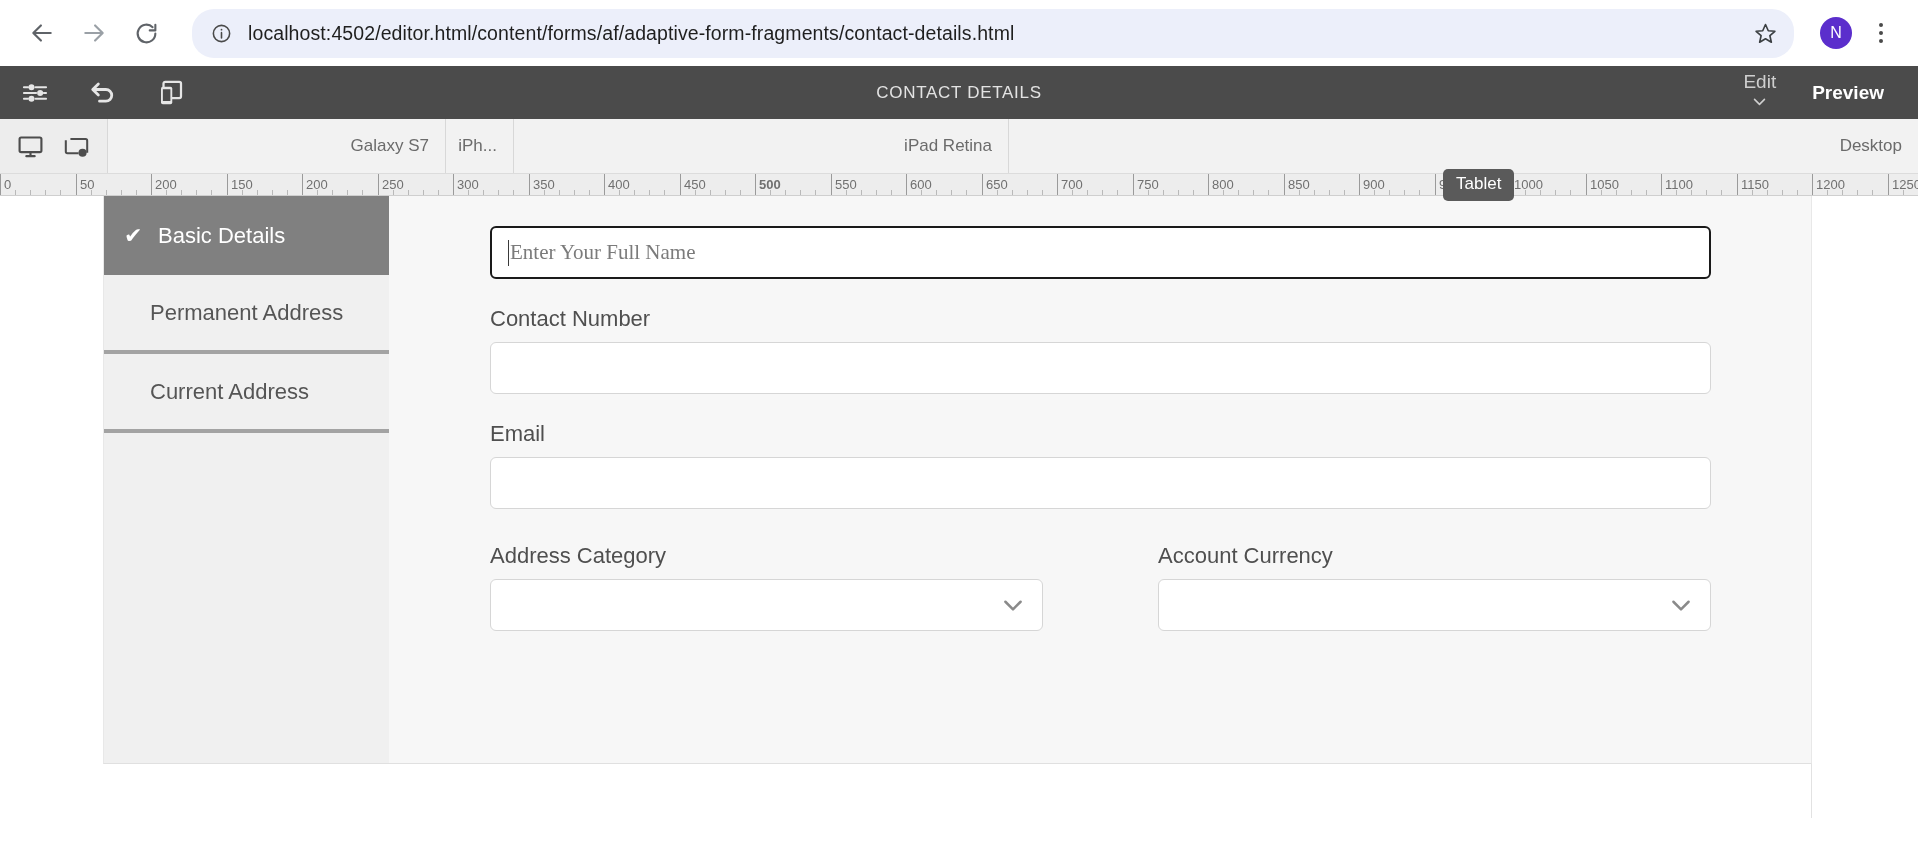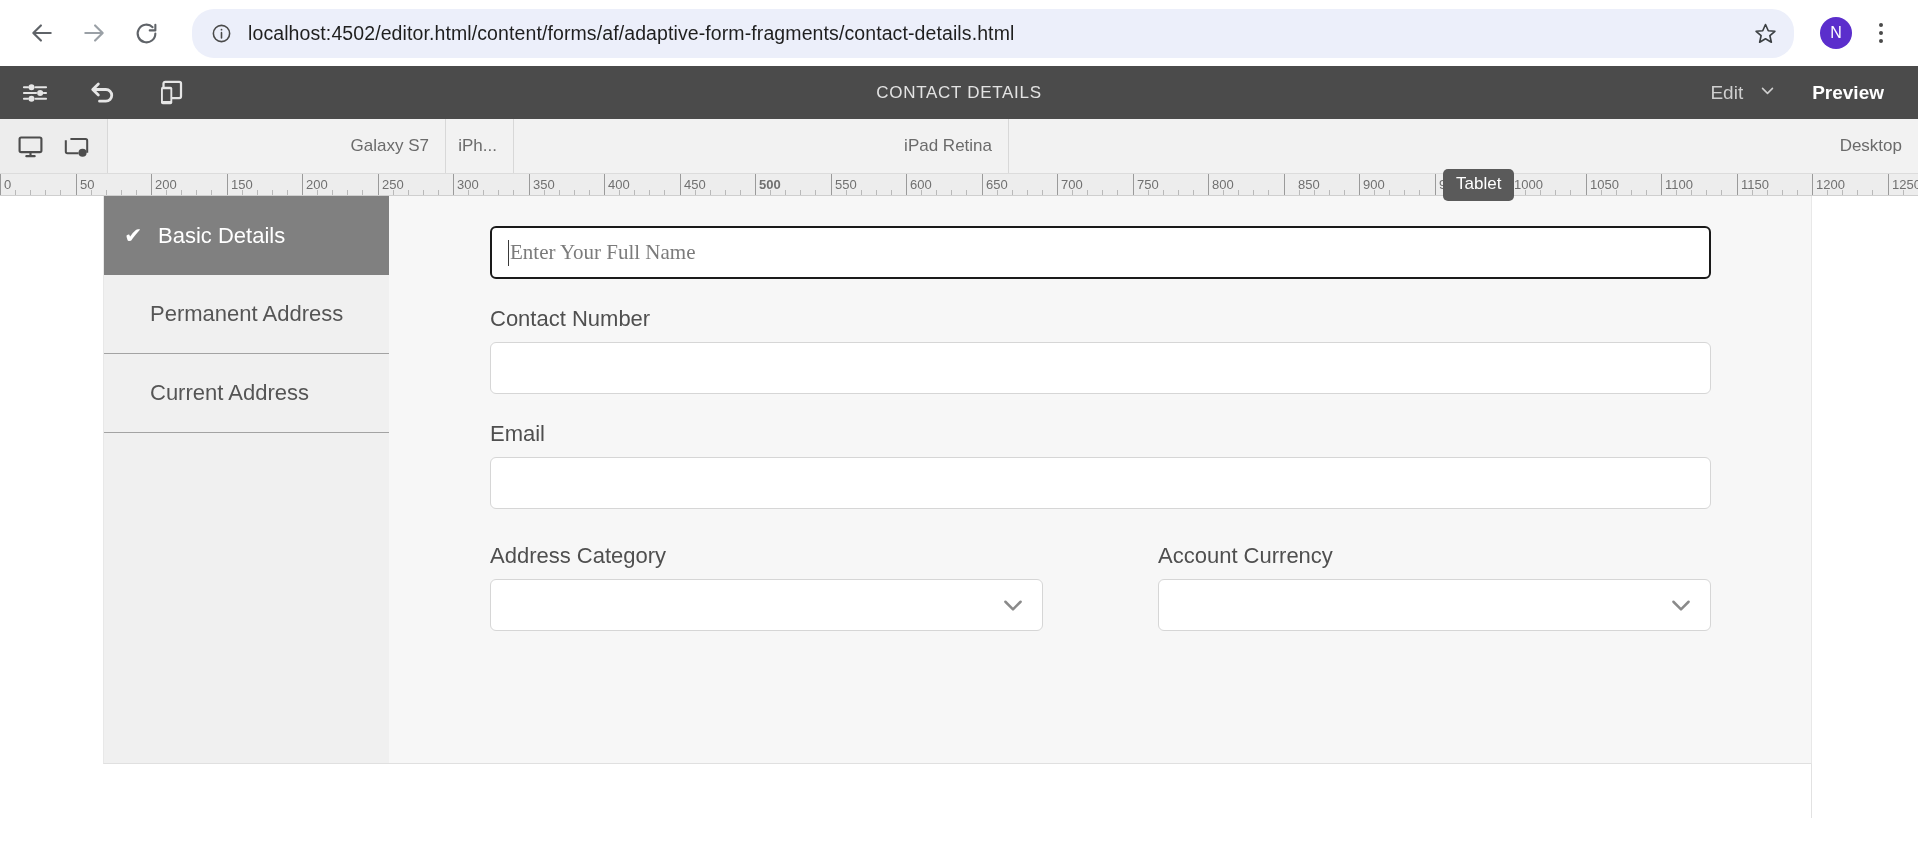--- a/index.html
+++ b/index.html
@@ -109,24 +109,25 @@
   }
   .tb-right {
     margin-left: auto;
     display: flex;
     align-items: center;
     gap: 0;
     padding-right: 18px;
     z-index: 2;
   }
   .edit-menu {
-    display: flex; align-items: center; gap: 16px;
+    display: flex; align-items: center; gap: 0;
     font-size: 19px;
     color: #cfcfcf;
     padding: 8px 14px;
+    flex-direction: column;
   }
   .preview-btn {
     font-size: 19px;
     color: #ffffff;
     font-weight: bold;
     padding: 8px 16px 8px 22px;
   }
 
   
   .device-bar {
@@ -243,21 +244,21 @@
     background: #f0f0f0;
     padding-top: 0;
   }
   .nav-item {
     height: 79px;
     display: flex;
     align-items: center;
     font-size: 22px;
     color: #555555;
     padding-left: 46px;
-    border-bottom: 1px solid #a3a3a3;
+    border-bottom: 4px solid #a3a3a3;
     position: relative;
   }
   .nav-item.active {
     background: #808080;
     color: #ffffff;
     border-bottom: none;
     padding-left: 20px;
   }
   .nav-item .check {
     width: 30px;
@@ -597,21 +598,21 @@
     <div class="rlabel" style="left: 529px;">350</div>
     <div class="rlabel" style="left: 604px;">400</div>
     <div class="rlabel" style="left: 680px;">450</div>
     <div class="rlabel" style="left: 755px; font-weight: bold;">500</div>
     <div class="rlabel" style="left: 831px;">550</div>
     <div class="rlabel" style="left: 906px;">600</div>
     <div class="rlabel" style="left: 982px;">650</div>
     <div class="rlabel" style="left: 1057px;">700</div>
     <div class="rlabel" style="left: 1133px;">750</div>
     <div class="rlabel" style="left: 1208px;">800</div>
-    <div class="rlabel" style="left: 1284px; margin-left: 10px;">850</div>
+    <div class="rlabel" style="left: 1284px;">850</div>
     <div class="rlabel" style="left: 1359px;">900</div>
     <div class="rlabel" style="left: 1435px;">950</div>
     <div class="rlabel" style="left: 1510px;">1000</div>
     <div class="rlabel" style="left: 1586px;">1050</div>
     <div class="rlabel" style="left: 1661px;">1100</div>
     <div class="rlabel" style="left: 1737px;">1150</div>
     <div class="rlabel" style="left: 1812px;">1200</div>
     <div class="rlabel" style="left: 1888px;">1250</div>
   </div>
 

